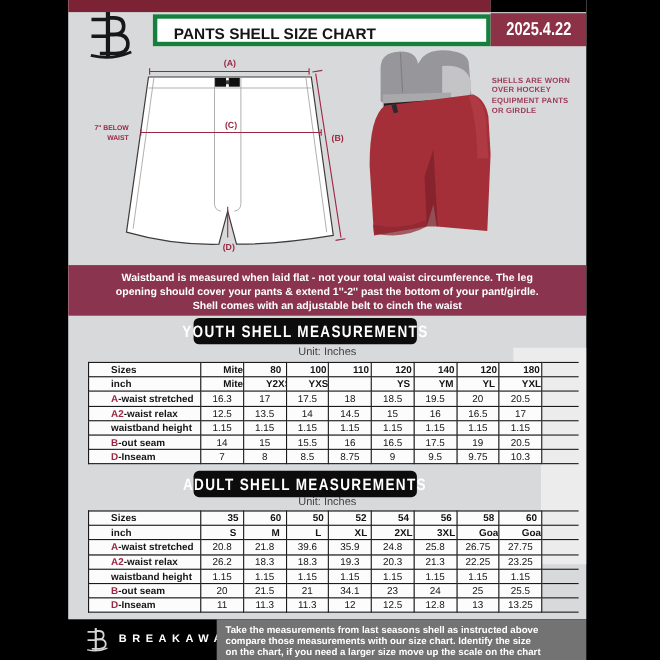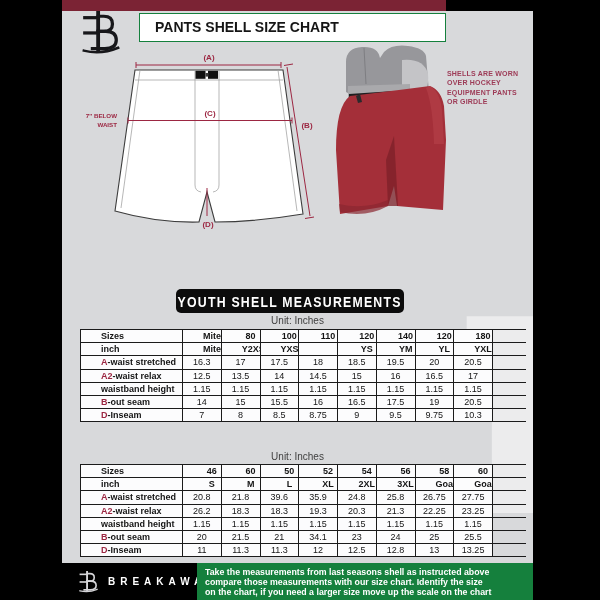--- a/index.html
+++ b/index.html
@@ -12,21 +12,21 @@
     position:absolute; left:62px; top:0; width:471px; height:600px;
     background:#d8d9db; overflow:hidden;
   }
   
   .topbar { position:absolute; left:0; top:0; width:384px; height:11px; background:#7b2334; }
   .topbar-black { position:absolute; left:384px; top:0; width:87px; height:11px; background:#000; }
   
   .logo-main { position:absolute; left:18px; top:10px; width:42px; height:44px; }
   .title-box {
     position:absolute; left:77px; top:13px; width:307px; height:29px;
-    background:#fff; border:1px solid #15803d; box-sizing:border-box;
+    background:#fff; border:4px solid #15803d; box-sizing:border-box;
     font-size:14px; font-weight:700; color:#151515; line-height:27px; padding-left:15px;
   }
   .date-box {
     position:absolute; left:384px; top:12px; width:87px; height:30px;
     background:#8c3247; display:flex; align-items:center; justify-content:center;
   }
   .date-box span {
     color:#fff; font-size:17px; font-weight:700; letter-spacing:0;
     transform:scaleX(0.78); white-space:nowrap;
   }
@@ -41,21 +41,21 @@
   .mlabel { font-size:8px; font-weight:700; fill:#9c2742; font-family:"Liberation Sans",sans-serif; }
   .mnote  { font-size:6.2px; font-weight:700; fill:#9c2742; font-family:"Liberation Sans",sans-serif; }
   
   .notice {
     position:absolute; left:0; top:241px; width:471px; height:46px; background:#8b3450;
     color:#fff; font-size:9.6px; font-weight:700; line-height:13.2px; text-align:center;
     white-space:pre-line; box-sizing:border-box; padding-top:5px;
   }
   
   .sec-head {
-    position:absolute; left:114px; width:228px; height:24px; background:#0c0c0c;
+    position:absolute; left:114px; width:203px; height:24px; background:#0c0c0c;
     border-radius:5px; display:flex; align-items:center; justify-content:center; z-index:2;
   }
   .sec-head span {
     color:#fff; font-size:15px; font-weight:700; letter-spacing:1.5px;
     transform:scaleX(0.82); white-space:nowrap;
   }
   .unit-line {
     position:absolute; left:0; width:471px; text-align:center;
     font-size:10px; color:#414141; z-index:2;
   }
@@ -80,21 +80,21 @@
     color:rgba(255,255,255,0.5); pointer-events:none;
   }
   
   .footer-band { position:absolute; left:0; top:563px; width:600px; height:37px; background:#000; z-index:5; }
   .logo-foot { position:absolute; left:78px; top:7px; width:21px; height:23px; }
   .brand-name {
     position:absolute; left:108px; top:13px; color:#fff; font-size:10px; font-weight:700;
     letter-spacing:5px; white-space:nowrap;
   }
   .footer-note {
-    position:absolute; left:197px; top:0; width:336px; height:37px; background:#15803d;
+    position:absolute; left:197px; top:0; width:336px; height:37px; background:#737373;
     color:#fff; font-size:8.8px; font-weight:700; line-height:10.4px;
     box-sizing:border-box; padding:3.5px 8px; white-space:pre-line;
   }
 </style>
 </head>
 <body>
 
 <div class="page">
   <div class="content">
 
@@ -106,20 +106,23 @@
         <path d="M19,3 V41" stroke-width="4"></path>
         <path d="M5,8 H19" stroke-width="3.4"></path>
         <path d="M5,24 H19" stroke-width="3.4"></path>
         <path d="M19,6.5 H25 Q34,6.5 34,14.5 Q34,22.3 25,22.3 H19" stroke-width="3.4"></path>
         <path d="M19,22.3 H27 Q38,22.3 38,31.5 Q38,40.5 26,40.5 H13" stroke-width="3.4"></path>
         <path d="M4,42.5 Q22,47 40,39.5" stroke-width="2.6"></path>
       </g>
     </svg>
 
     <div class="title-box">PANTS SHELL SIZE CHART</div>
+    <div class="date-box">
+      <span>2025.4.22</span>
+    </div>
 
     <svg class="diagram-svg" viewBox="0 0 230 180">
 
       <path d="M50,20 H198 L218,164 Q170,172 130,172 L122,142 L114,172 Q72,173 30,161 Z" fill="#ffffff" stroke="#3c3c3c" stroke-width="1.1"></path>
 
       <g stroke="#a5a5a5" stroke-width="0.8" fill="none">
         <path d="M50,30 H198"></path>
         <path d="M55,20 L36,158"></path>
         <path d="M193,20 L212,161"></path>
         <path d="M110,20 V135 Q110,141 116,142"></path>
@@ -171,20 +174,23 @@
         <path d="M28,172 Q54,178 76,166 L76,160 Q52,170 27,164 Z" fill="#8a2730" opacity="0.7"></path>
         <path d="M44,56 L48,54 L50,62 L46,63 Z" fill="#2a2a2c"></path>
       </g>
     </svg>
 
     <div class="photo-caption">SHELLS ARE WORN
 OVER HOCKEY
 EQUIPMENT PANTS
 OR GIRDLE</div>
 
+    <div class="notice">Waistband is measured when laid flat - not your total waist circumference. The leg
+opening should cover your pants &amp; extend 1''-2'' past the bottom of your pant/girdle.
+Shell comes with an adjustable belt to cinch the waist</div>
 
     <div class="watermark">B</div>
 
     <div class="sec-head" style="top:289px;">
       <span>YOUTH SHELL MEASUREMENTS</span>
     </div>
     <div class="unit-line" style="top:315px;">Unit: Inches</div>
     <table class="meas-table" style="top:329px;">
       <colgroup>
         <col style="width:102px;">
@@ -279,38 +285,41 @@
             <td class="val">8.75</td>
             <td class="val">9</td>
             <td class="val">9.5</td>
             <td class="val">9.75</td>
             <td class="val">10.3</td>
             <td class="filler"></td>
           </tr>
         </tbody>
     </table>
 
+    <div class="sec-head" style="top:428px;">
+      <span>ADULT SHELL MEASUREMENTS</span>
+    </div>
     <div class="unit-line" style="top:451px;">Unit: Inches</div>
     <table class="meas-table" style="top:464px;">
       <colgroup>
         <col style="width:102px;">
         <col style="width:38.75px;">
           <col style="width:38.75px;">
           <col style="width:38.75px;">
           <col style="width:38.75px;">
         <col style="width:38.75px;">
           <col style="width:38.75px;">
           <col style="width:38.75px;">
           <col style="width:38.75px;">
         <col style="width:33px;">
       </colgroup>
       <tbody id="tbody-adult">
           <tr>
             <td class="lbl">Sizes</td>
-            <td class="val hdr">46</td>
+            <td class="val hdr">35</td>
             <td class="val hdr">60</td>
             <td class="val hdr">50</td>
             <td class="val hdr">52</td>
             <td class="val hdr">54</td>
             <td class="val hdr">56</td>
             <td class="val hdr">58</td>
             <td class="val hdr">60</td>
             <td class="filler"></td>
           </tr>
           <tr>

